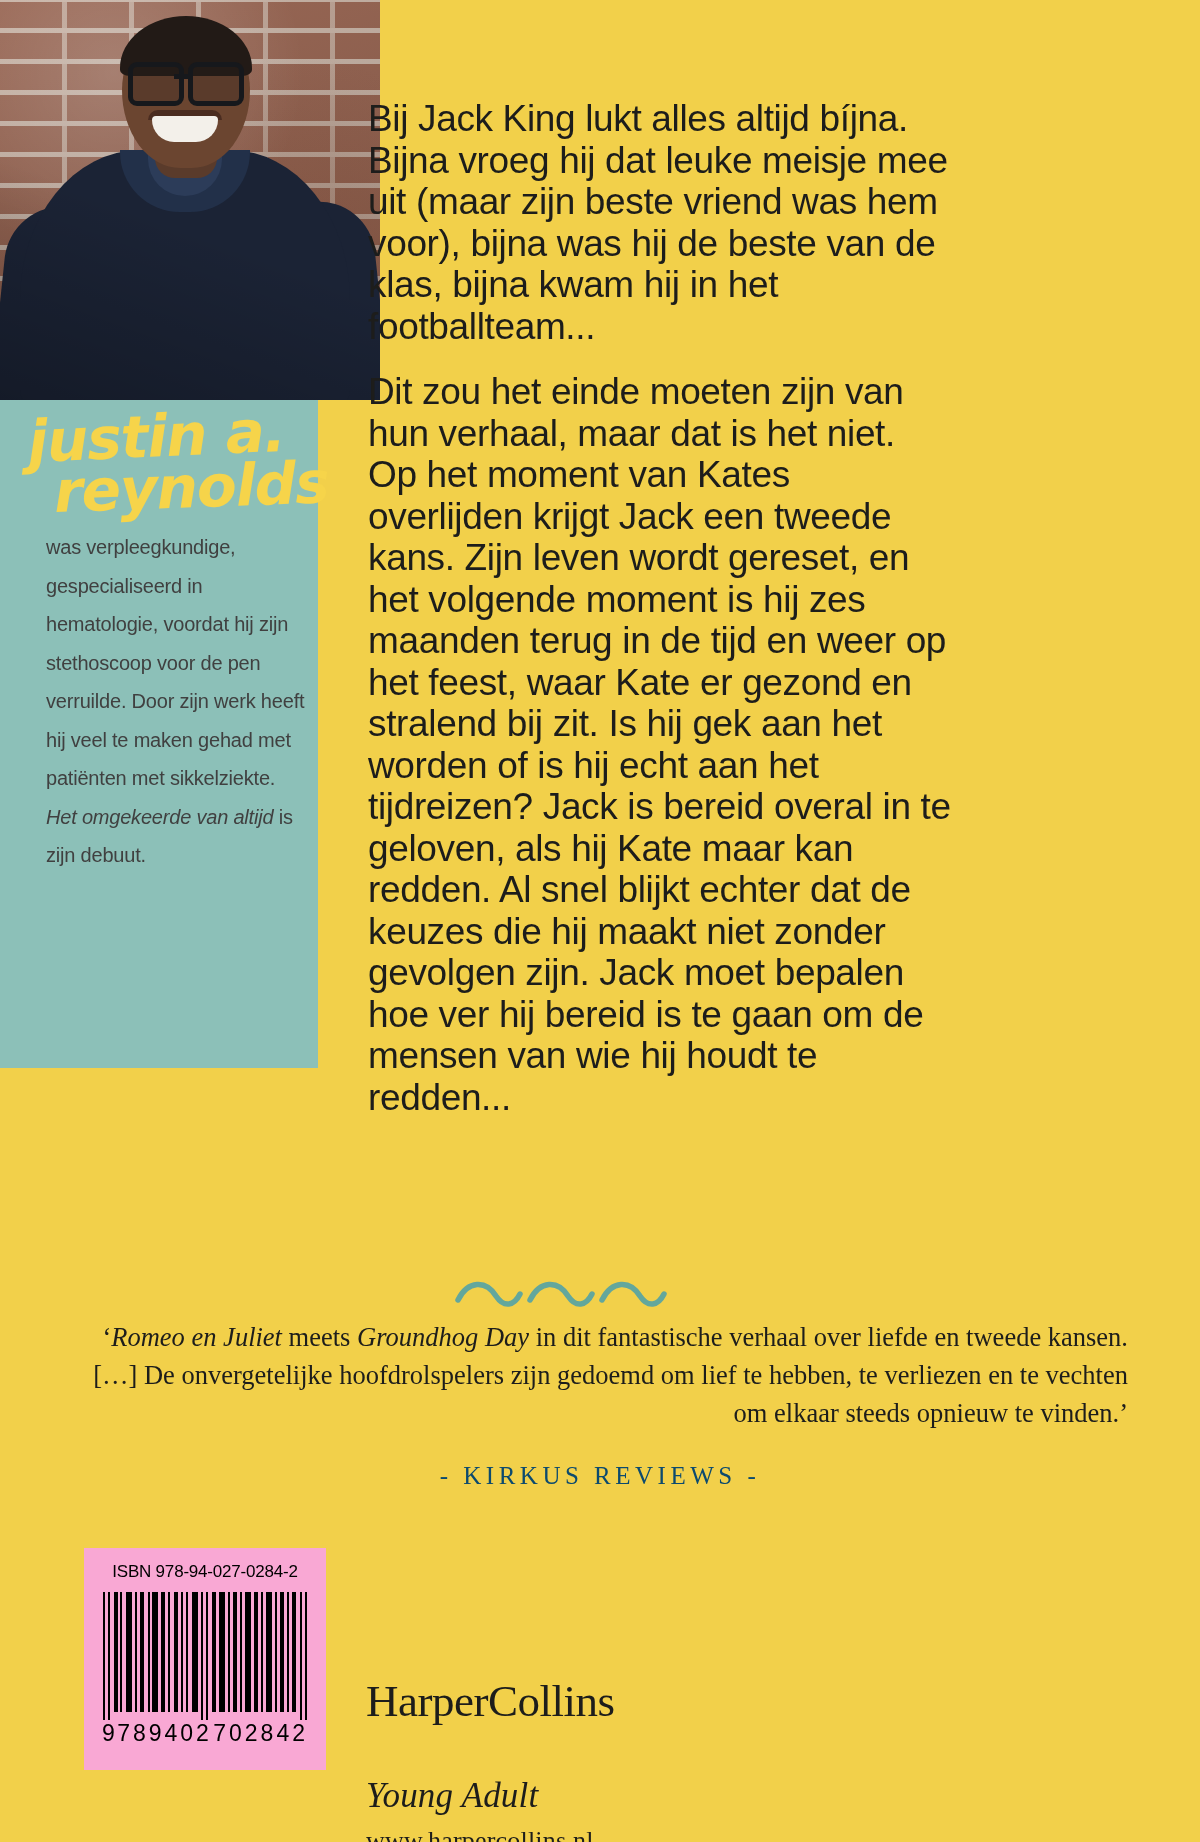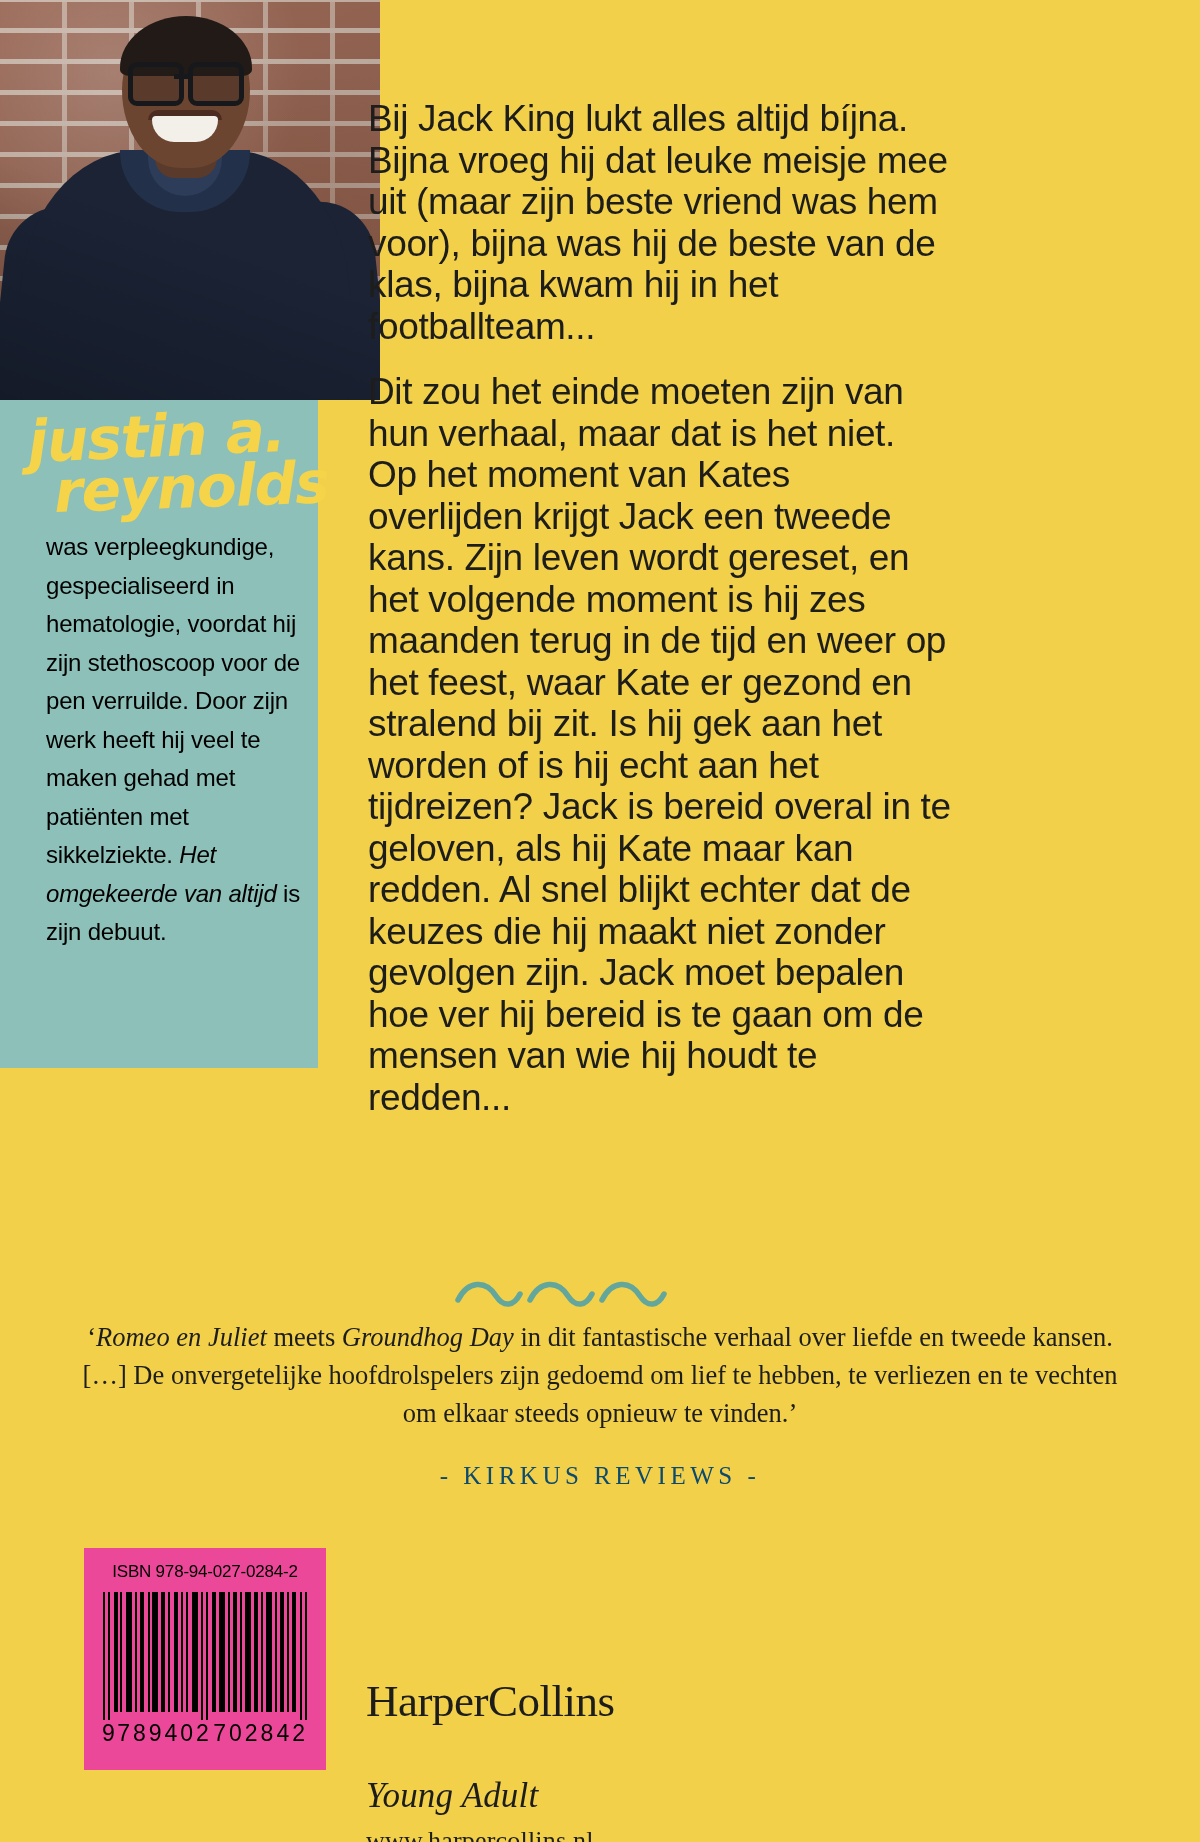--- a/index.html
+++ b/index.html
@@ -164,23 +164,23 @@
     letter-spacing: -1px;
   }
   .author-name .ln1 { display: block; transform: rotate(-2.5deg); transform-origin: left center; }
   .author-name .ln2 { display: block; margin-left: 26px; transform: rotate(-2deg); transform-origin: left center; }
 
   .author-bio {
     position: absolute;
     left: 46px;
     top: 128px;
     width: 262px;
-    color: #000000;
-    font-family: "Liberation Sans", sans-serif;
-    font-size: 24px;
+    color: #404040;
+    font-family: "Liberation Sans", sans-serif;
+    font-size: 20px;
     line-height: 38.5px;
     letter-spacing: -0.2px;
   }
   .author-bio em { font-style: italic; }
 
   
   .blurb {
     position: absolute;
     left: 368px;
     top: 98px;
@@ -202,21 +202,21 @@
     width: 220px;
     height: 34px;
   }
 
   
   .review {
     position: absolute;
     left: 72px;
     top: 1318px;
     width: 1056px;
-    text-align: center;
+    text-align: right;
     color: #1d1d1b;
     font-family: "Liberation Serif", serif;
     font-size: 26.5px;
     line-height: 38px;
   }
   .review i { font-style: italic; }
   .review-source {
     position: absolute;
     left: 72px;
     top: 1462px;
@@ -228,21 +228,21 @@
     letter-spacing: 4.5px;
   }
 
   
   .barcode-box {
     position: absolute;
     left: 84px;
     top: 1548px;
     width: 242px;
     height: 222px;
-    background: #ec4899;
+    background: #f9a8d4;
     box-sizing: border-box;
     padding: 14px 16px 10px 16px;
   }
   .isbn-text {
     text-align: center;
     font-family: "Liberation Sans", sans-serif;
     font-size: 17px;
     color: #000;
     letter-spacing: -0.2px;
     margin-bottom: 10px;

